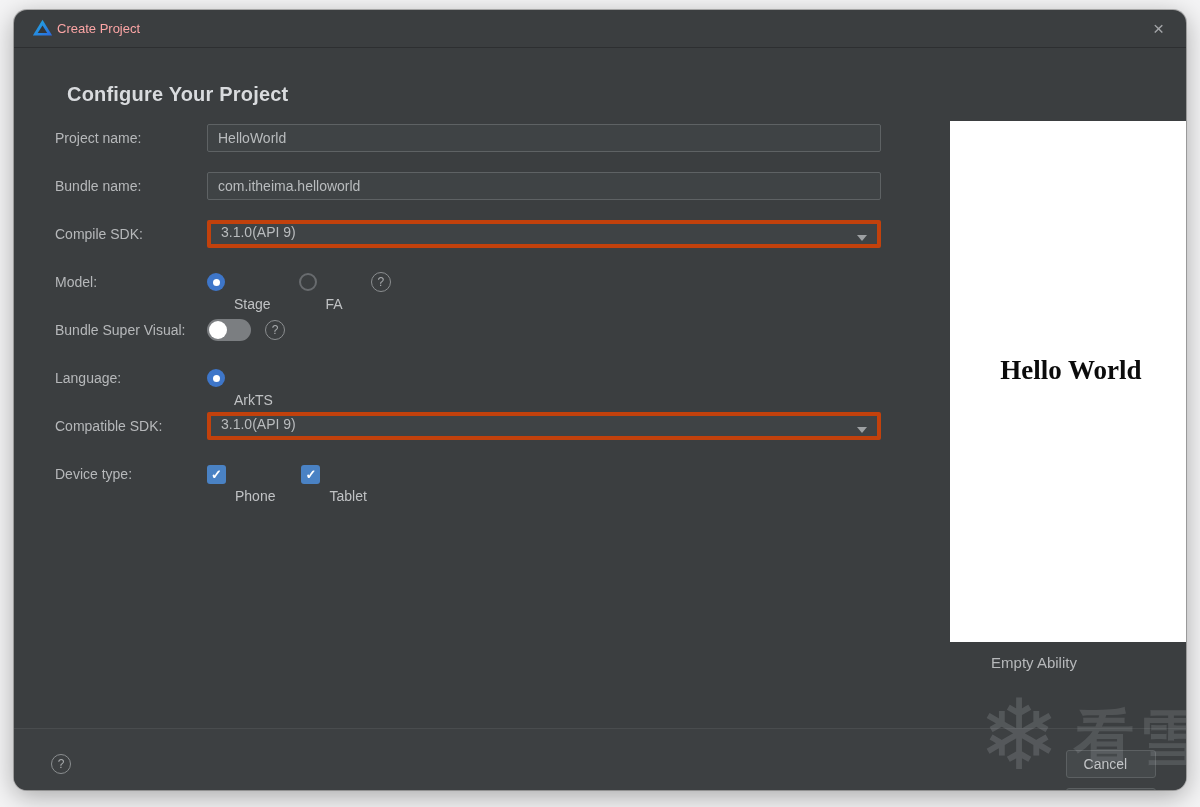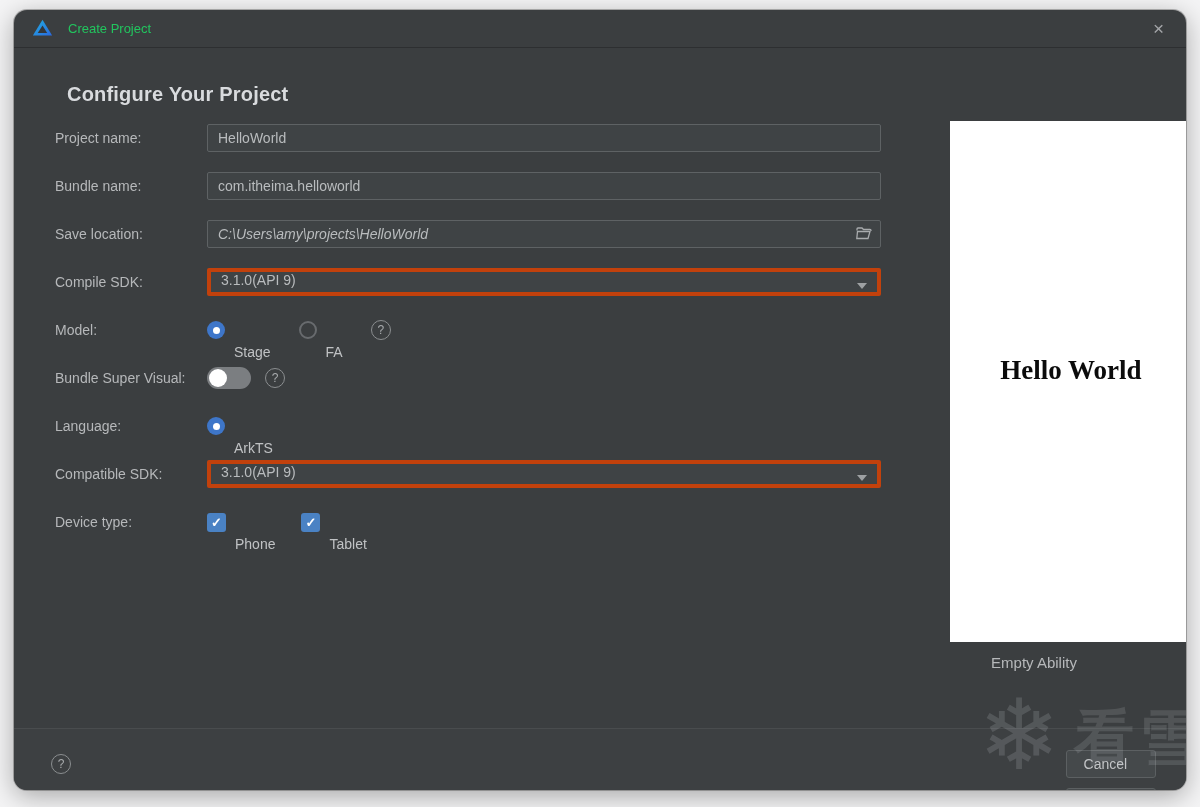--- a/index.html
+++ b/index.html
@@ -7,21 +7,21 @@
 
   .window {
     position:absolute; left:14px; top:10px; width:1172px; height:780px;
     background:#3b3e40; border-radius:13px; overflow:hidden;
     box-shadow:0 6px 26px rgba(0,0,0,.32), 0 0 0 1px rgba(0,0,0,.25);
   }
 
   
   .titlebar { height:38px; display:flex; align-items:center; padding:0 18px; border-bottom:1px solid #2d2f31; }
   .logo { width:21px; height:21px; flex:none; }
-  .win-title { margin-left:15px; font-size:13px; color:#22c55e; }
+  .win-title { margin-left:4px; font-size:13px; color:#fca5a5; }
   .close-btn { margin-left:auto; color:#a3a5a8; font-size:19px; line-height:1; cursor:default; padding:2px 4px; }
 
   
   .heading { position:absolute; left:53px; top:73px; font-size:20px; font-weight:600; color:#d9dbde; letter-spacing:.2px; }
 
   
   .form { position:absolute; left:41px; top:114px; width:826px; }
   .row { display:flex; align-items:center; height:28px; margin-bottom:20px; }
   .row-label { width:152px; flex:none; font-size:14px; color:#b6b8ba; }
   .control { flex:1; display:flex; align-items:center; height:28px; position:relative; }
@@ -108,30 +108,20 @@
       </div>
     </div>
 
     <div class="row">
       <span class="row-label">Bundle name:</span>
       <div class="control">
         <input class="text-input" type="text" value="com.itheima.helloworld" style="">
       </div>
     </div>
 
-    <div class="row">
-      <span class="row-label">Save location:</span>
-      <div class="control">
-        <input class="text-input path" type="text" value="C:\Users\amy\projects\HelloWorld" style="">
-        <svg class="folder-btn" viewBox="0 0 18 18" fill="none" stroke="#a8abad" stroke-width="1.3">
-          <path d="M2 5.5 V4 a1 1 0 0 1 1-1 h4 l1.5 1.5 H15 a1 1 0 0 1 1 1 V6"></path>
-          <path d="M2.5 6.5 h12.5 l-2 7 H1.8 Z"></path>
-        </svg>
-      </div>
-    </div>
 
     <div class="row">
       <span class="row-label">Compile SDK:</span>
       <div class="control">
         <div class="select">
           <span>3.1.0(API 9)</span>
           <span class="caret"></span>
         </div>
       </div>
     </div>

